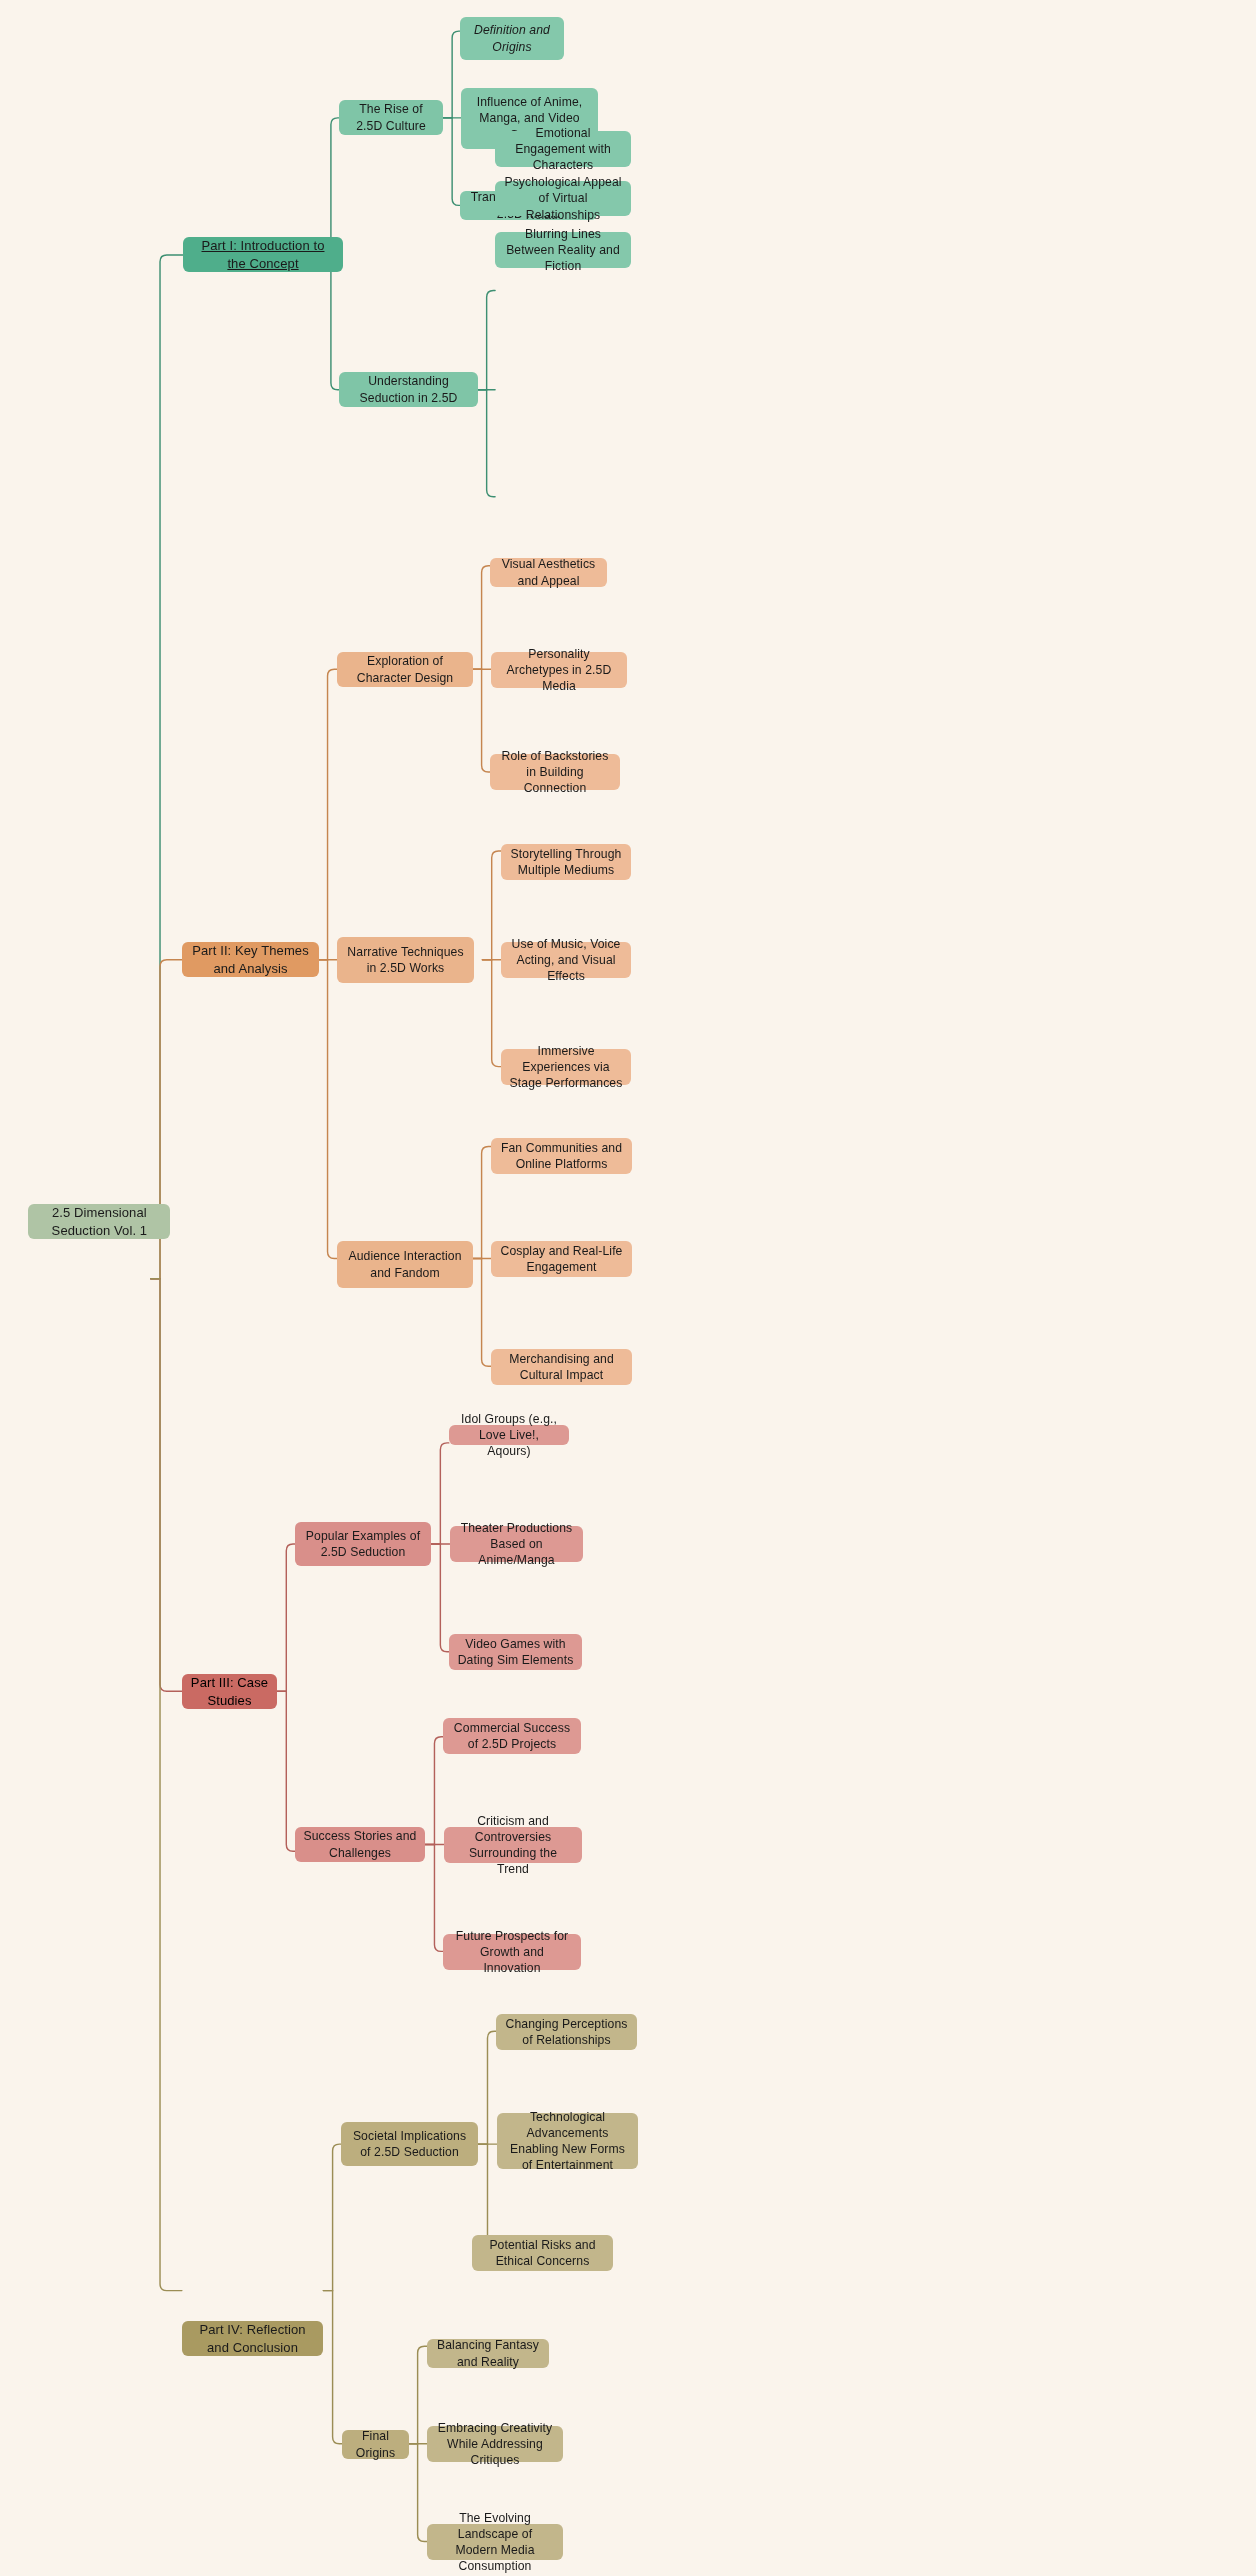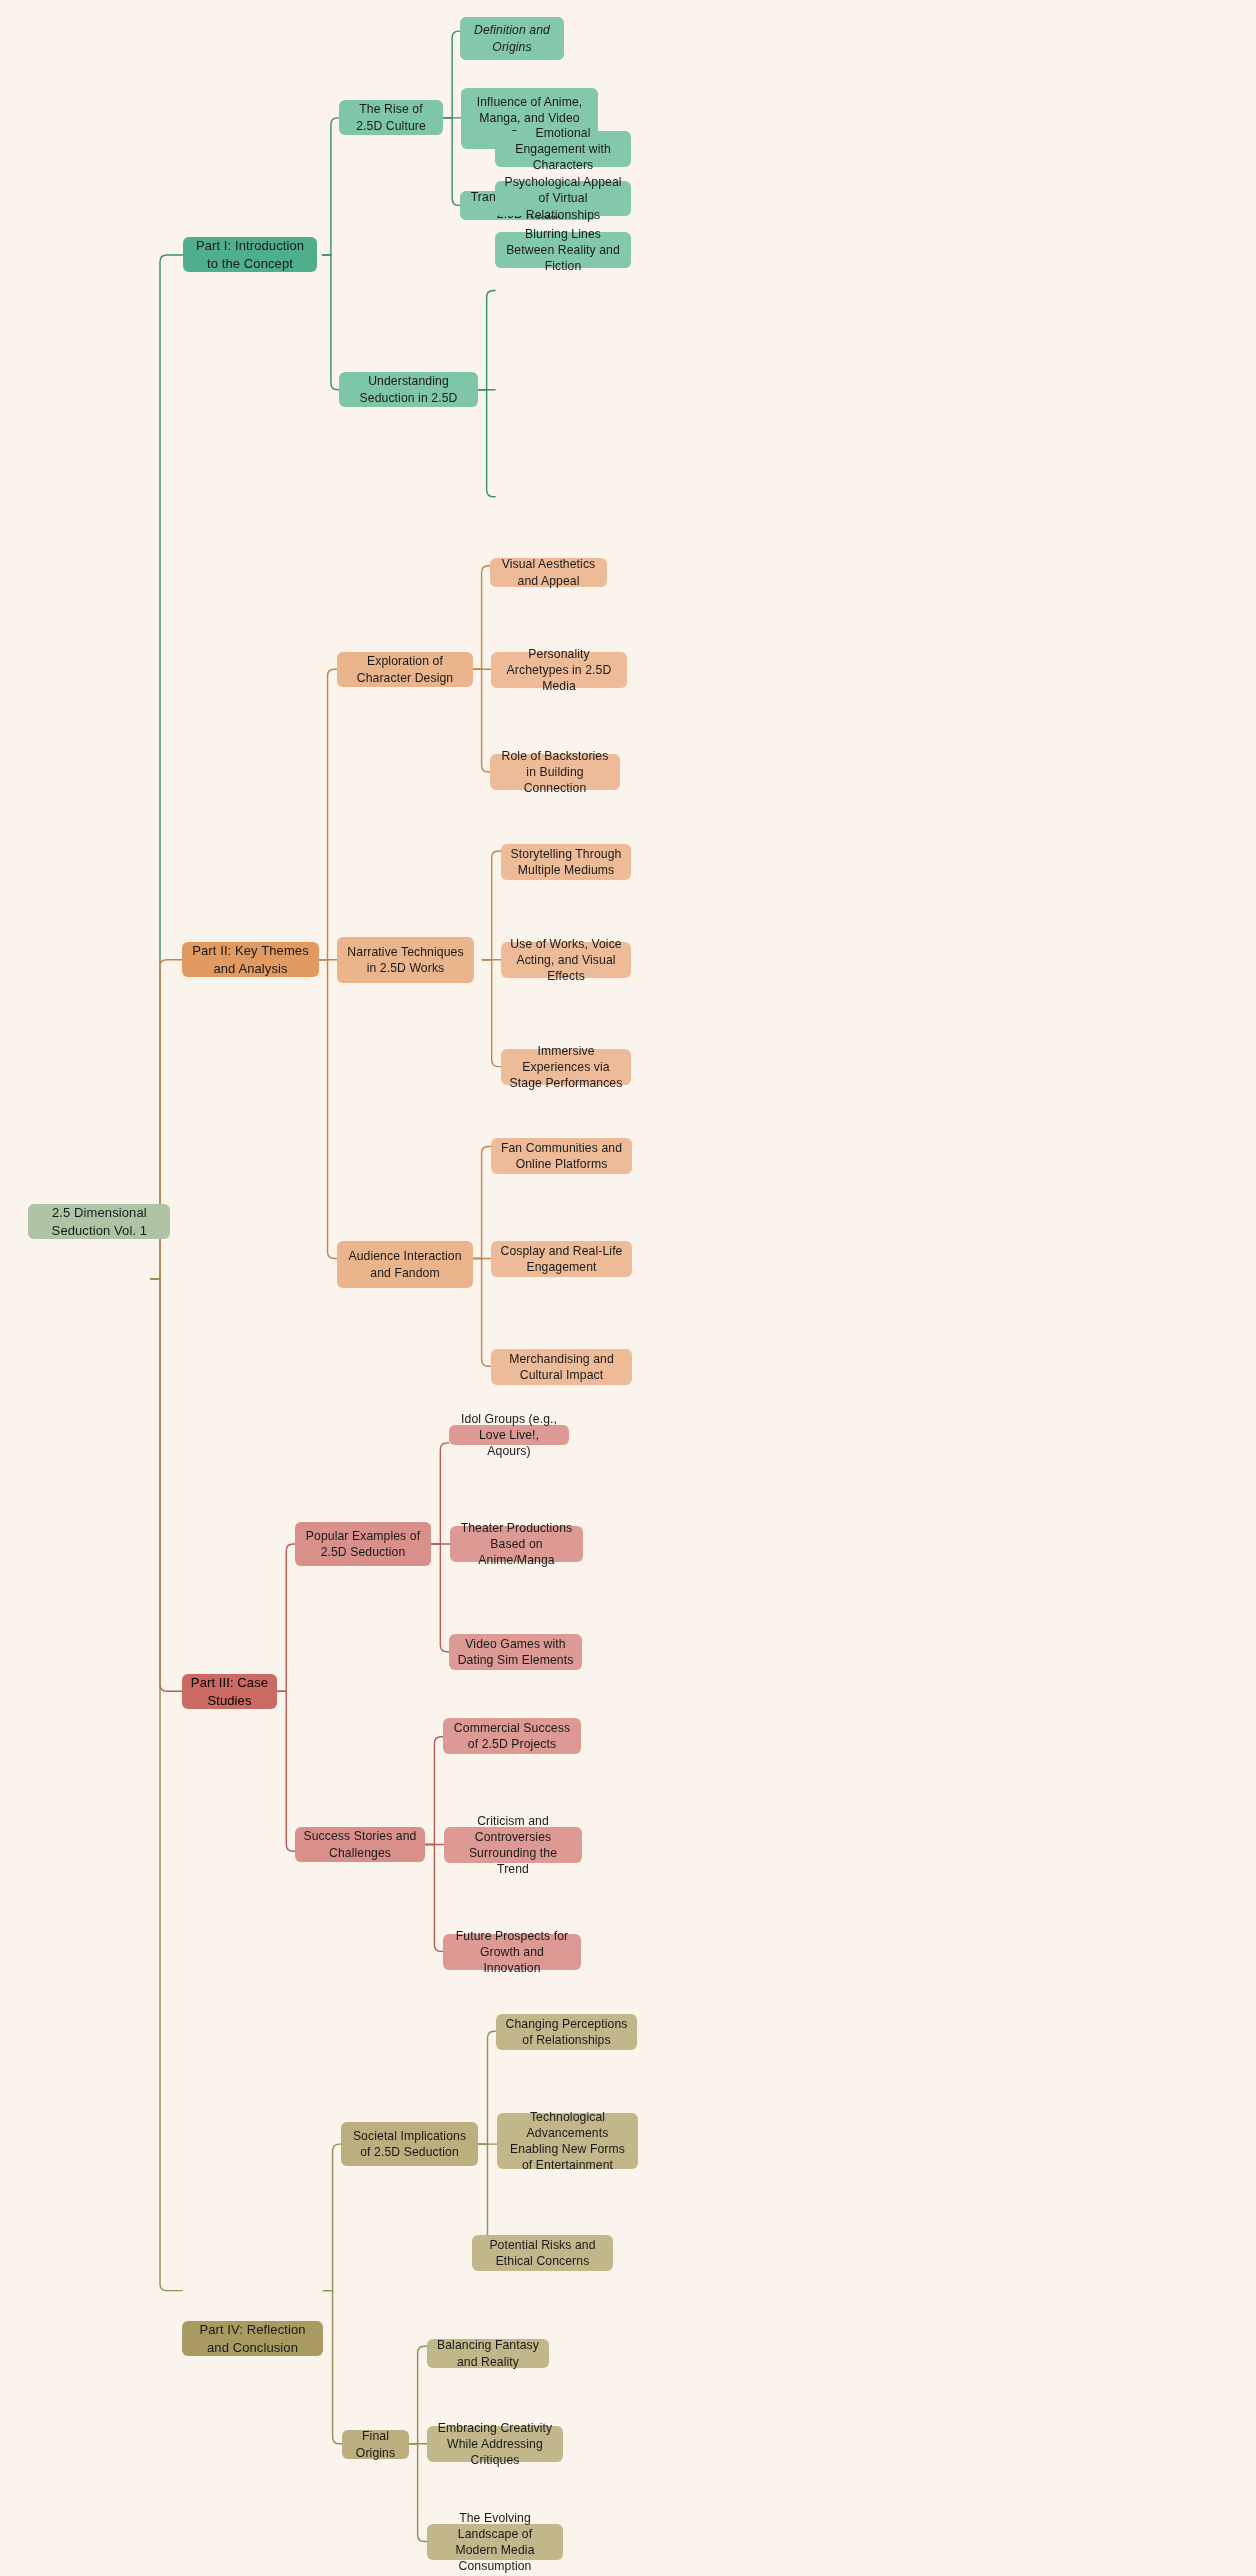--- a/index.html
+++ b/index.html
@@ -122,21 +122,21 @@
 
     <path d="M485 2903 H496 V2795 Q496 2787 504 2787 H507" stroke="#9b8d55"></path>
     <path d="M485 2903 H507" stroke="#9b8d55"></path>
     <path d="M485 2903 H496 V3011 Q496 3019 504 3019 H507" stroke="#9b8d55"></path>
   </svg>
 
   <div class="node n-root" style="left:8.4px; top:1204px; width:142px; height:35px;margin-left:20px;">
     <span>2.5 Dimensional Seduction Vol. 1</span>
   </div>
 
-  <div class="node n-p1" style="left:183px; top:237px; width:134px; height:35px;">
+  <div class="node n-p1" style="left:183px; top:237px; width:160px; height:35px;text-decoration:underline;">
     <span>Part I: Introduction to the Concept</span>
   </div>
 
   <div class="node n-g2" style="left:339px; top:100px; width:104px; height:35px;">
     <span>The Rise of 2.5D Culture</span>
   </div>
   <div class="node n-g3" style="left:460px; top:17px; width:104px; height:43px;font-style:italic;">
     <span>Definition and Origins</span>
   </div>
   <div class="node n-g3" style="left:461px; top:88px; width:137px; height:61px;">
@@ -176,21 +176,21 @@
     <span>Role of Backstories in Building Connection</span>
   </div>
 
   <div class="node n-o2" style="left:337px; top:937px; width:137px; height:46px;">
     <span>Narrative Techniques in 2.5D Works</span>
   </div>
   <div class="node n-o3" style="left:501px; top:844px; width:130px; height:36px;">
     <span>Storytelling Through Multiple Mediums</span>
   </div>
   <div class="node n-o3" style="left:501px; top:942px; width:130px; height:36px;">
-    <span>Use of Works, Voice Acting, and Visual Effects</span>
+    <span>Use of Music, Voice Acting, and Visual Effects</span>
   </div>
   <div class="node n-o3" style="left:501px; top:1049px; width:130px; height:36px;">
     <span>Immersive Experiences via Stage Performances</span>
   </div>
 
   <div class="node n-o2" style="left:337px; top:1241px; width:136px; height:47px;">
     <span>Audience Interaction and Fandom</span>
   </div>
   <div class="node n-o3" style="left:491px; top:1138px; width:141px; height:36px;">
     <span>Fan Communities and Online Platforms</span>

